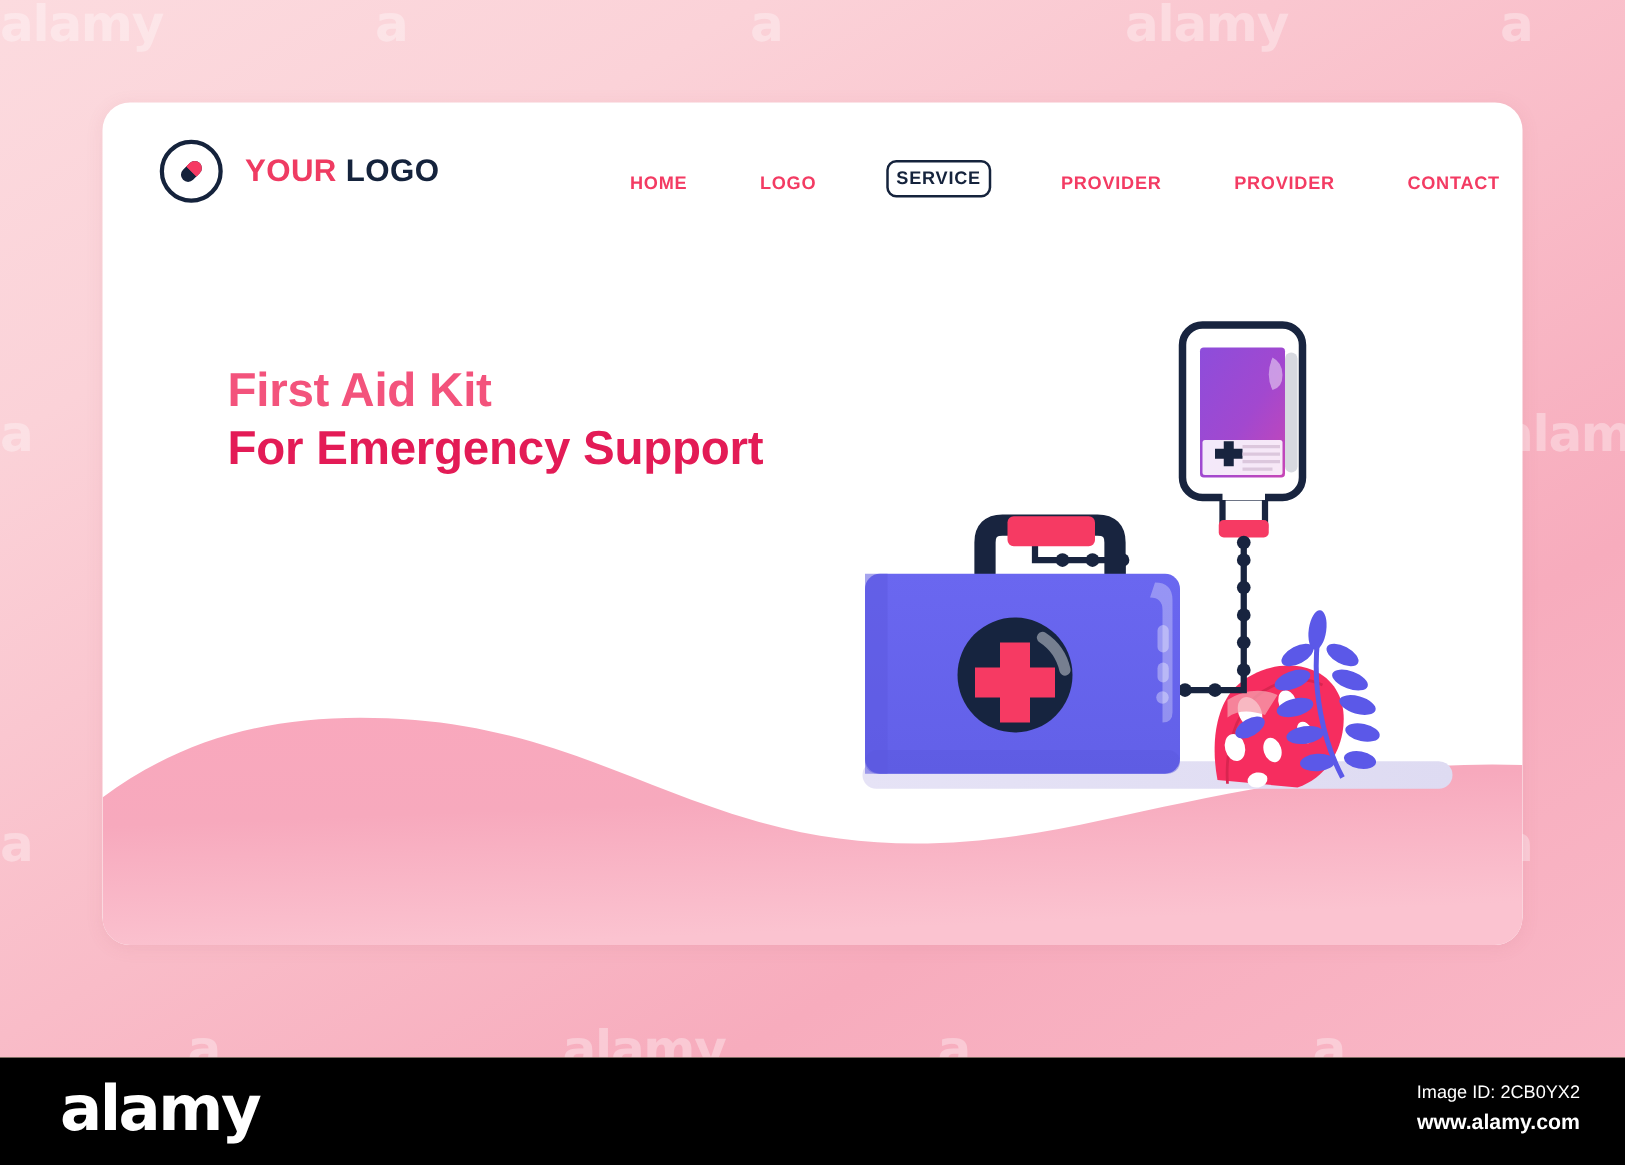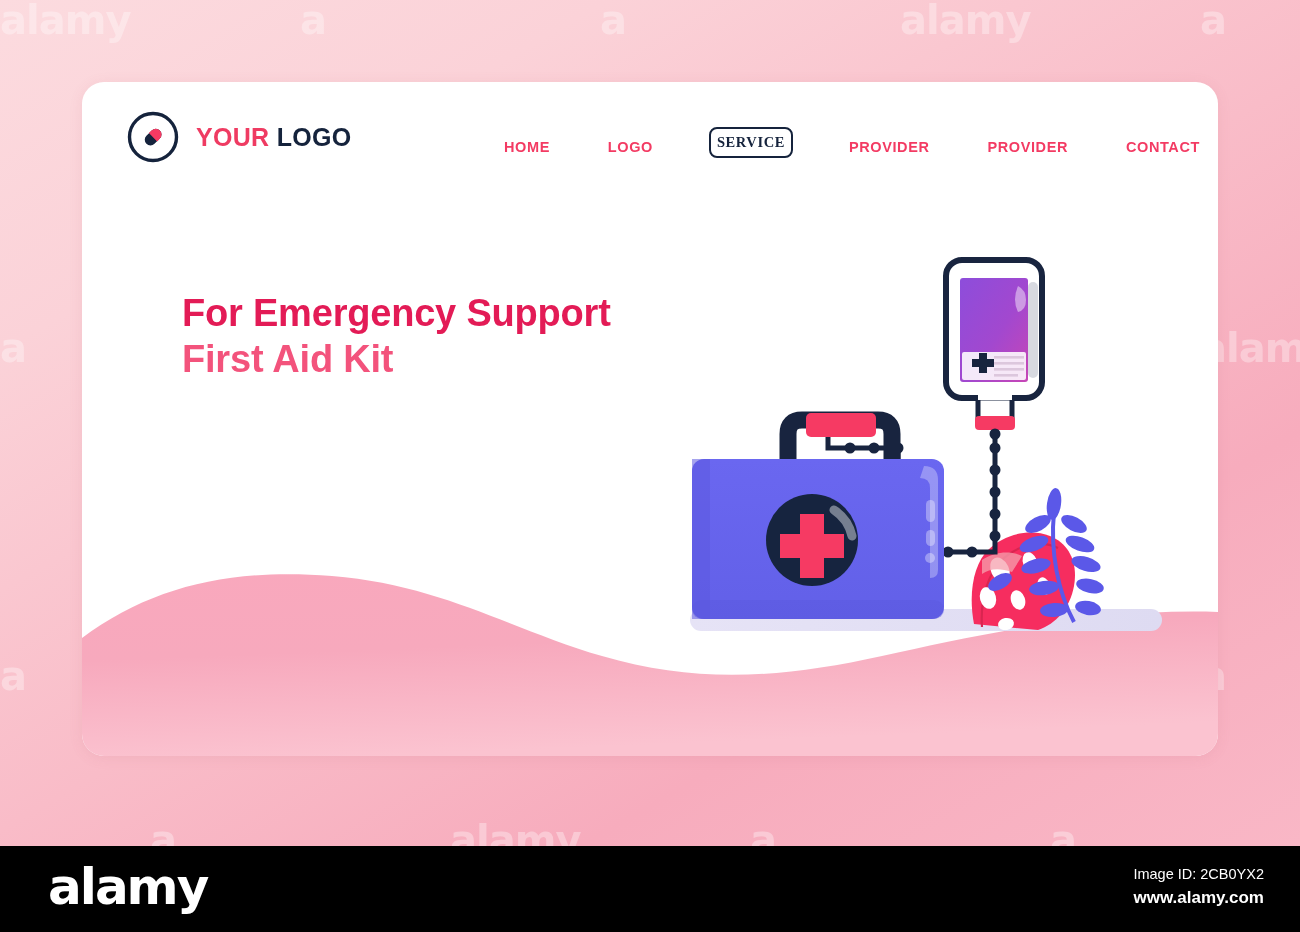--- a/index.html
+++ b/index.html
@@ -107,21 +107,20 @@
     color: #f33b63;
     white-space: nowrap;
     cursor: pointer;
     padding: 3px 2px;
   }
   .nav-item.active {
     color: #15233c;
     border: 2.5px solid #15233c;
     border-radius: 8px;
     padding: 5px 6px;
-    font-family: Liberation Serif, serif;
   }
 
   
   #hero {
     position: absolute;
     left: 100px;
     top: 208px;
     width: 560px;
   }
   .headline {
@@ -289,22 +288,22 @@
         <div class="nav-item">HOME</div>
         <div class="nav-item">LOGO</div>
         <div class="nav-item active">SERVICE</div>
         <div class="nav-item">PROVIDER</div>
         <div class="nav-item">PROVIDER</div>
         <div class="nav-item">CONTACT</div>
       </nav>
     </div>
 
     <div id="hero">
+      <h1 class="headline headline-1">First Aid Kit</h1>
       <h1 class="headline headline-2">For Emergency Support</h1>
-      <h1 class="headline headline-1">First Aid Kit</h1>
     </div>
 
     <svg id="illustration" viewBox="0 0 500 400">
       <defs>
         <linearGradient id="ivLiquid" x1="0" y1="0" x2="1" y2="1">
           <stop offset="0%" stop-color="#8d4ddb"></stop>
           <stop offset="55%" stop-color="#a248cf"></stop>
           <stop offset="100%" stop-color="#c746b6"></stop>
         </linearGradient>
         <linearGradient id="kitGrad" x1="0" y1="0" x2="0" y2="1">

